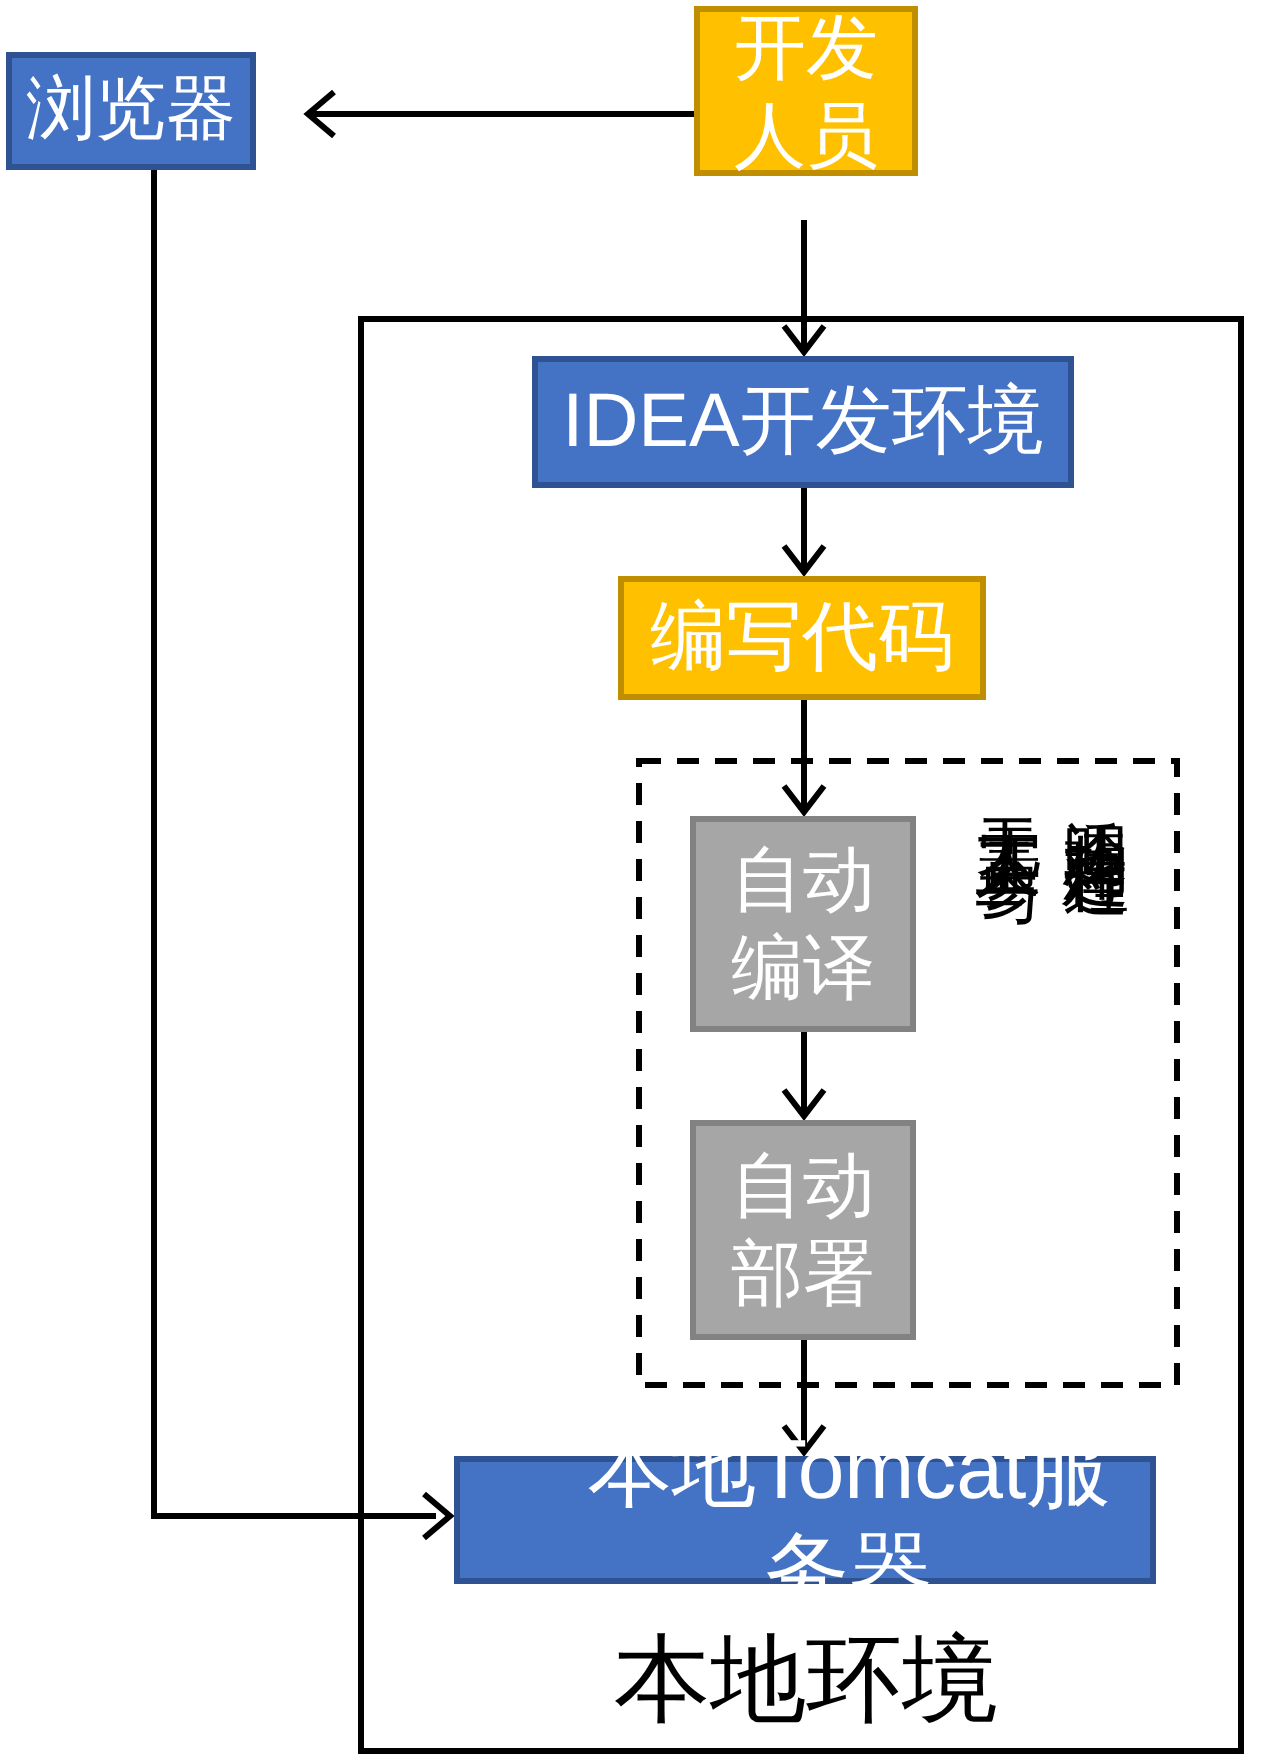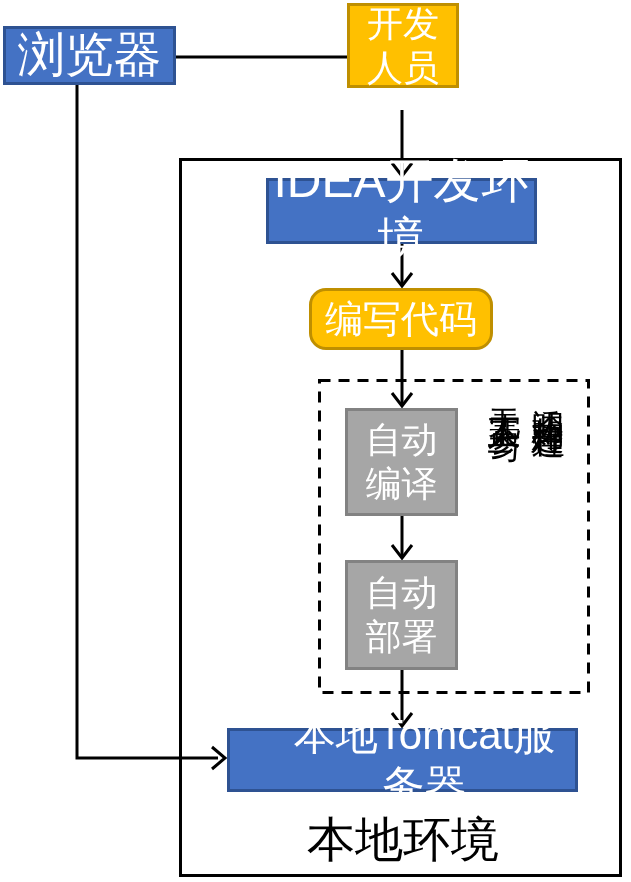--- a/index.html
+++ b/index.html
@@ -16,24 +16,24 @@
   svg.wires{position:absolute;left:0;top:0;z-index:1;}
   .node{
     position:absolute;z-index:2;box-sizing:border-box;
     display:flex;align-items:center;justify-content:center;
     text-align:center;color:#fff;white-space:pre-line;line-height:1.22;
   }
   .blue{background:var(--blue);border:3px solid var(--blue-border);}
   .orange{background:var(--orange);border:3px solid var(--orange-border);}
   .gray{background:var(--gray);border:3px solid var(--gray-border);}
 
-  .browser{left:3px;top:26px;width:173px;height:59px;font-size:48px;}
+  .browser{left:3px;top:26px;width:125px;height:59px;font-size:35px;}
   .developer{left:347px;top:3px;width:112px;height:85px;font-size:36px;}
-  .idea{left:266px;top:178px;width:271px;height:66px;font-size:48px;}
-  .write-code{left:309px;top:288px;width:184px;height:62px;font-size:38px;border-radius:17px;}
+  .idea{left:266px;top:178px;width:271px;height:66px;font-size:38px;}
+  .write-code{left:309px;top:288px;width:184px;height:62px;font-size:38px;}
   .auto-compile{left:345px;top:408px;width:113px;height:108px;font-size:36px;}
   .auto-deploy{left:345px;top:560px;width:113px;height:110px;font-size:36px;}
   .tomcat{left:227px;top:728px;width:351px;height:64px;font-size:42px;padding-left:44px;}
 
   .container-label{
     position:absolute;z-index:2;left:253px;top:808px;width:300px;
     text-align:center;color:#000;font-size:48px;
   }
   .build-annotation{
     position:absolute;z-index:2;left:482px;top:383px;height:240px;

